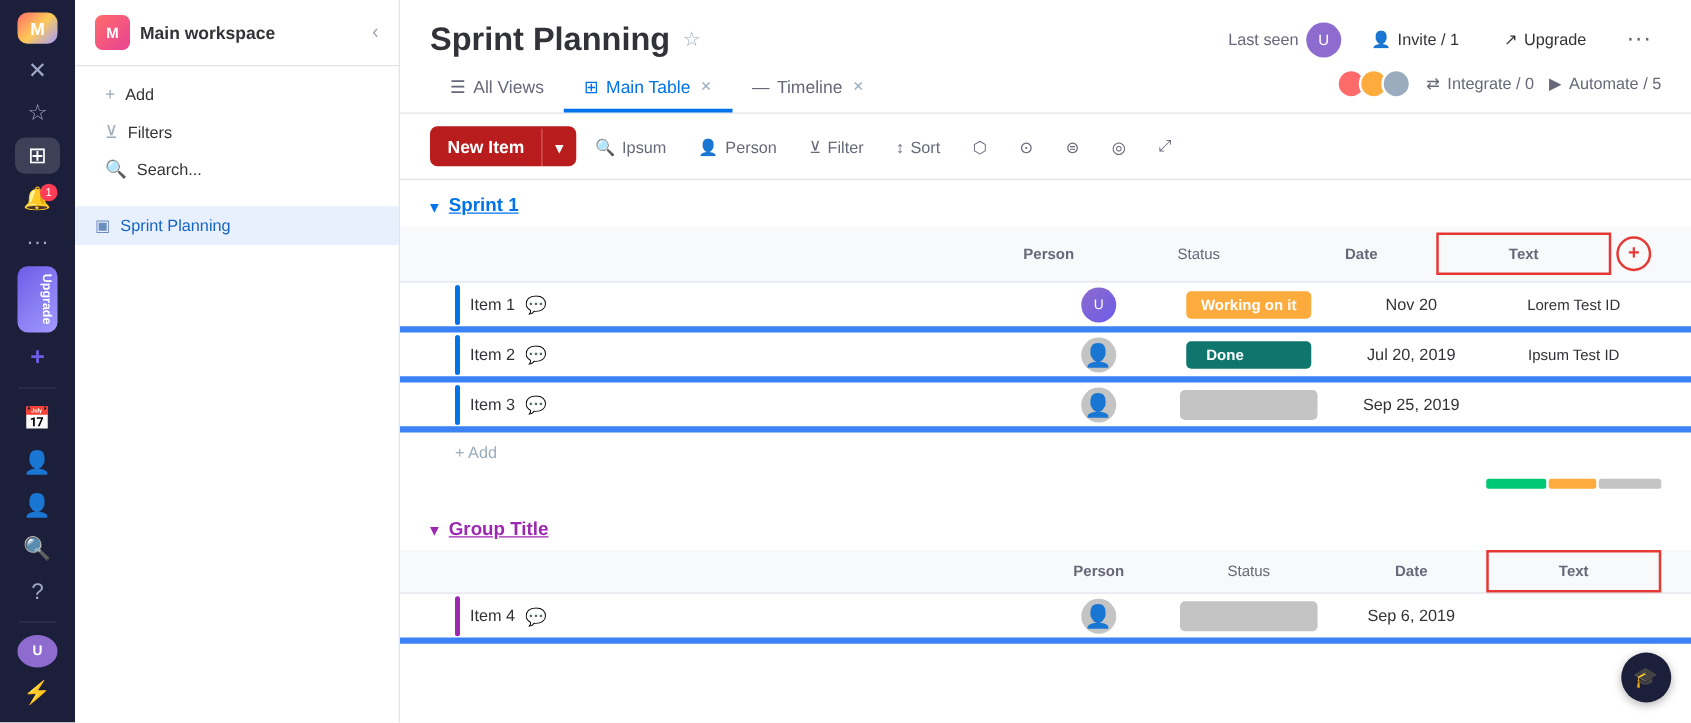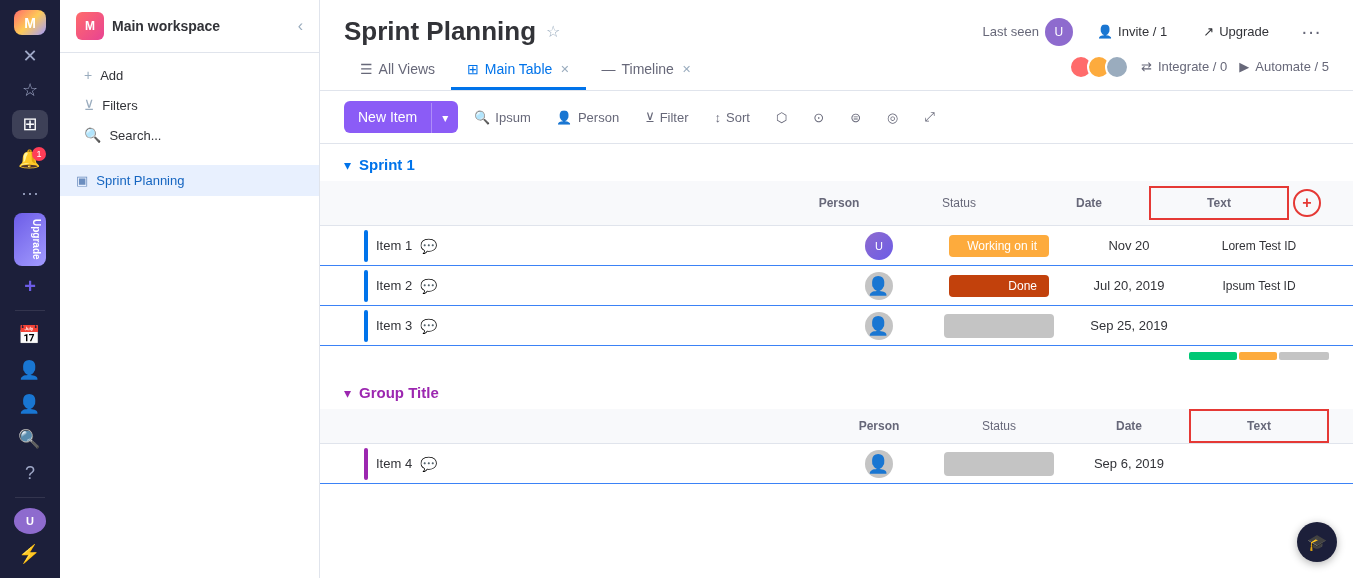--- a/index.html
+++ b/index.html
@@ -191,26 +191,26 @@
     .tab-avatar:first-child { margin-left: 0; }
 
     
     .toolbar {
       display: flex; align-items: center; gap: 6px;
       padding: 10px 24px;
       border-bottom: 1px solid #e0e4ec;
     }
     .new-item-btn {
       display: flex; align-items: flex-end;
-      background: #8b5cf6;
+      background: #b91c1c;
       color: white;
       border: none;
       border-radius: 6px;
       font-size: 14px;
-      font-weight: 400;
+      font-weight: 700;
       cursor: pointer;
       overflow: hidden;
     }
     .new-item-main {
       padding: 8px 14px;
     }
     .new-item-dropdown {
       padding: 8px 10px;
       border-left: 1px solid rgba(255,255,255,0.3);
       font-size: 12px;
@@ -228,21 +228,21 @@
       overflow-y: auto;
       padding: 0;
     }
     .group-section { margin-bottom: 0; }
     .group-header {
       display: flex; align-items: center; gap: 8px;
       padding: 12px 24px 8px;
     }
     .group-toggle { color: #0073ea; font-size: 14px; cursor: pointer; }
     .group-name {
-      font-size: 15px; font-weight: 600; color: #0073ea; cursor: pointer;
+      font-size: 15px; font-weight: 600; color: #0073ea; cursor: pointer; text-decoration: underline;
     }
     .group-name.purple { color: #9c27b0; }
     .group-toggle.purple { color: #9c27b0; }
 
     
     .table-header-row {
       display: flex; align-items: center;
       padding: 0 24px;
       border-bottom: 1px solid #e0e4ec;
       background: #f8f9fb;
@@ -251,41 +251,41 @@
     .col-person { width: 100px; text-align: center; padding: 8px 4px; font-size: 12px; font-weight: 600; color: #676879; }
     .col-status { width: 140px; text-align: center; padding: 8px 4px; font-size: 12px; font-weight: 400; color: #676879; }
     .col-date { width: 120px; text-align: center; padding: 8px 4px; font-size: 12px; font-weight: 600; color: #676879; }
     .col-text { width: 140px; text-align: center; padding: 8px 4px; font-size: 12px; font-weight: 600; color: #676879; border: 2px solid #e53935; }
     .col-add { width: 40px; text-align: center; padding: 8px 4px; }
 
     
     .table-row {
       display: flex; align-items: center;
       padding: 0 24px;
-      border-bottom: 1px solid #3b82f6;
+      border-bottom: 5px solid #3b82f6;
       min-height: 40px;
     }
     .row-color-bar { width: 4px; height: 32px; border-radius: 2px; margin-right: 8px; flex-shrink: 0; }
     .row-color-blue { background: #0073ea; }
     .row-color-purple { background: #9c27b0; }
     .row-name-cell {
       flex: 1; min-width: 280px; display: flex; align-items: center; gap: 8px;
       padding: 6px 0;
     }
     .row-item-name { font-size: 13px; color: #323338; }
     .row-comment-icon { color: #c5cdd8; font-size: 14px; cursor: pointer; }
     .row-person-cell { width: 100px; display: flex; align-items: center; justify-content: center; }
     .row-status-cell { width: 140px; display: flex; align-items: center; justify-content: center; }
     .status-badge {
       padding: 4px 12px; border-radius: 4px;
-      font-size: 12px; font-weight: 400; color: white;
-      min-width: 100px; text-align: right;
+      font-size: 12px; font-weight: 700; color: white;
+      min-width: 100px; text-align: left;
     }
     .status-orange { background: #fdab3d; }
-    .status-green { background: #c2410c; padding-left: 16px; }
+    .status-green { background: #0f766e; padding-left: 16px; }
     .status-gray { background: #c4c4c4; width: 110px; height: 24px; }
     .row-date-cell { width: 120px; text-align: center; font-size: 13px; color: #323338; }
     .row-text-cell { width: 140px; text-align: center; font-size: 12px; color: #323338; }
     .add-item-row {
       display: flex; align-items: center;
       padding: 8px 24px;
       color: #9aacbe; font-size: 13px; cursor: pointer;
     }
     .add-item-indent { width: 20px; }
 
@@ -553,20 +553,24 @@
             <span class="person-avatar-placeholder">👤</span>
           </div>
         </div>
         <div class="row-status-cell">
           <span class="status-badge status-gray"></span>
         </div>
         <div class="row-date-cell">Sep 25, 2019</div>
         <div class="row-text-cell"></div>
       </div>
 
+      <div class="add-item-row">
+        <div class="add-item-indent"></div>
+        <span>+ Add</span>
+      </div>
 
       <div class="progress-bar-row">
         <div class="progress-bar-container">
           <div class="progress-segment" style="background:#00c875; width:35%; height:8px; border-radius:2px;"></div>
           <div class="progress-segment" style="background:#fdab3d; width:28%; height:8px; border-radius:2px;"></div>
           <div class="progress-segment" style="background:#c4c4c4; width:37%; height:8px; border-radius:2px;"></div>
         </div>
       </div>
     </div>
 

